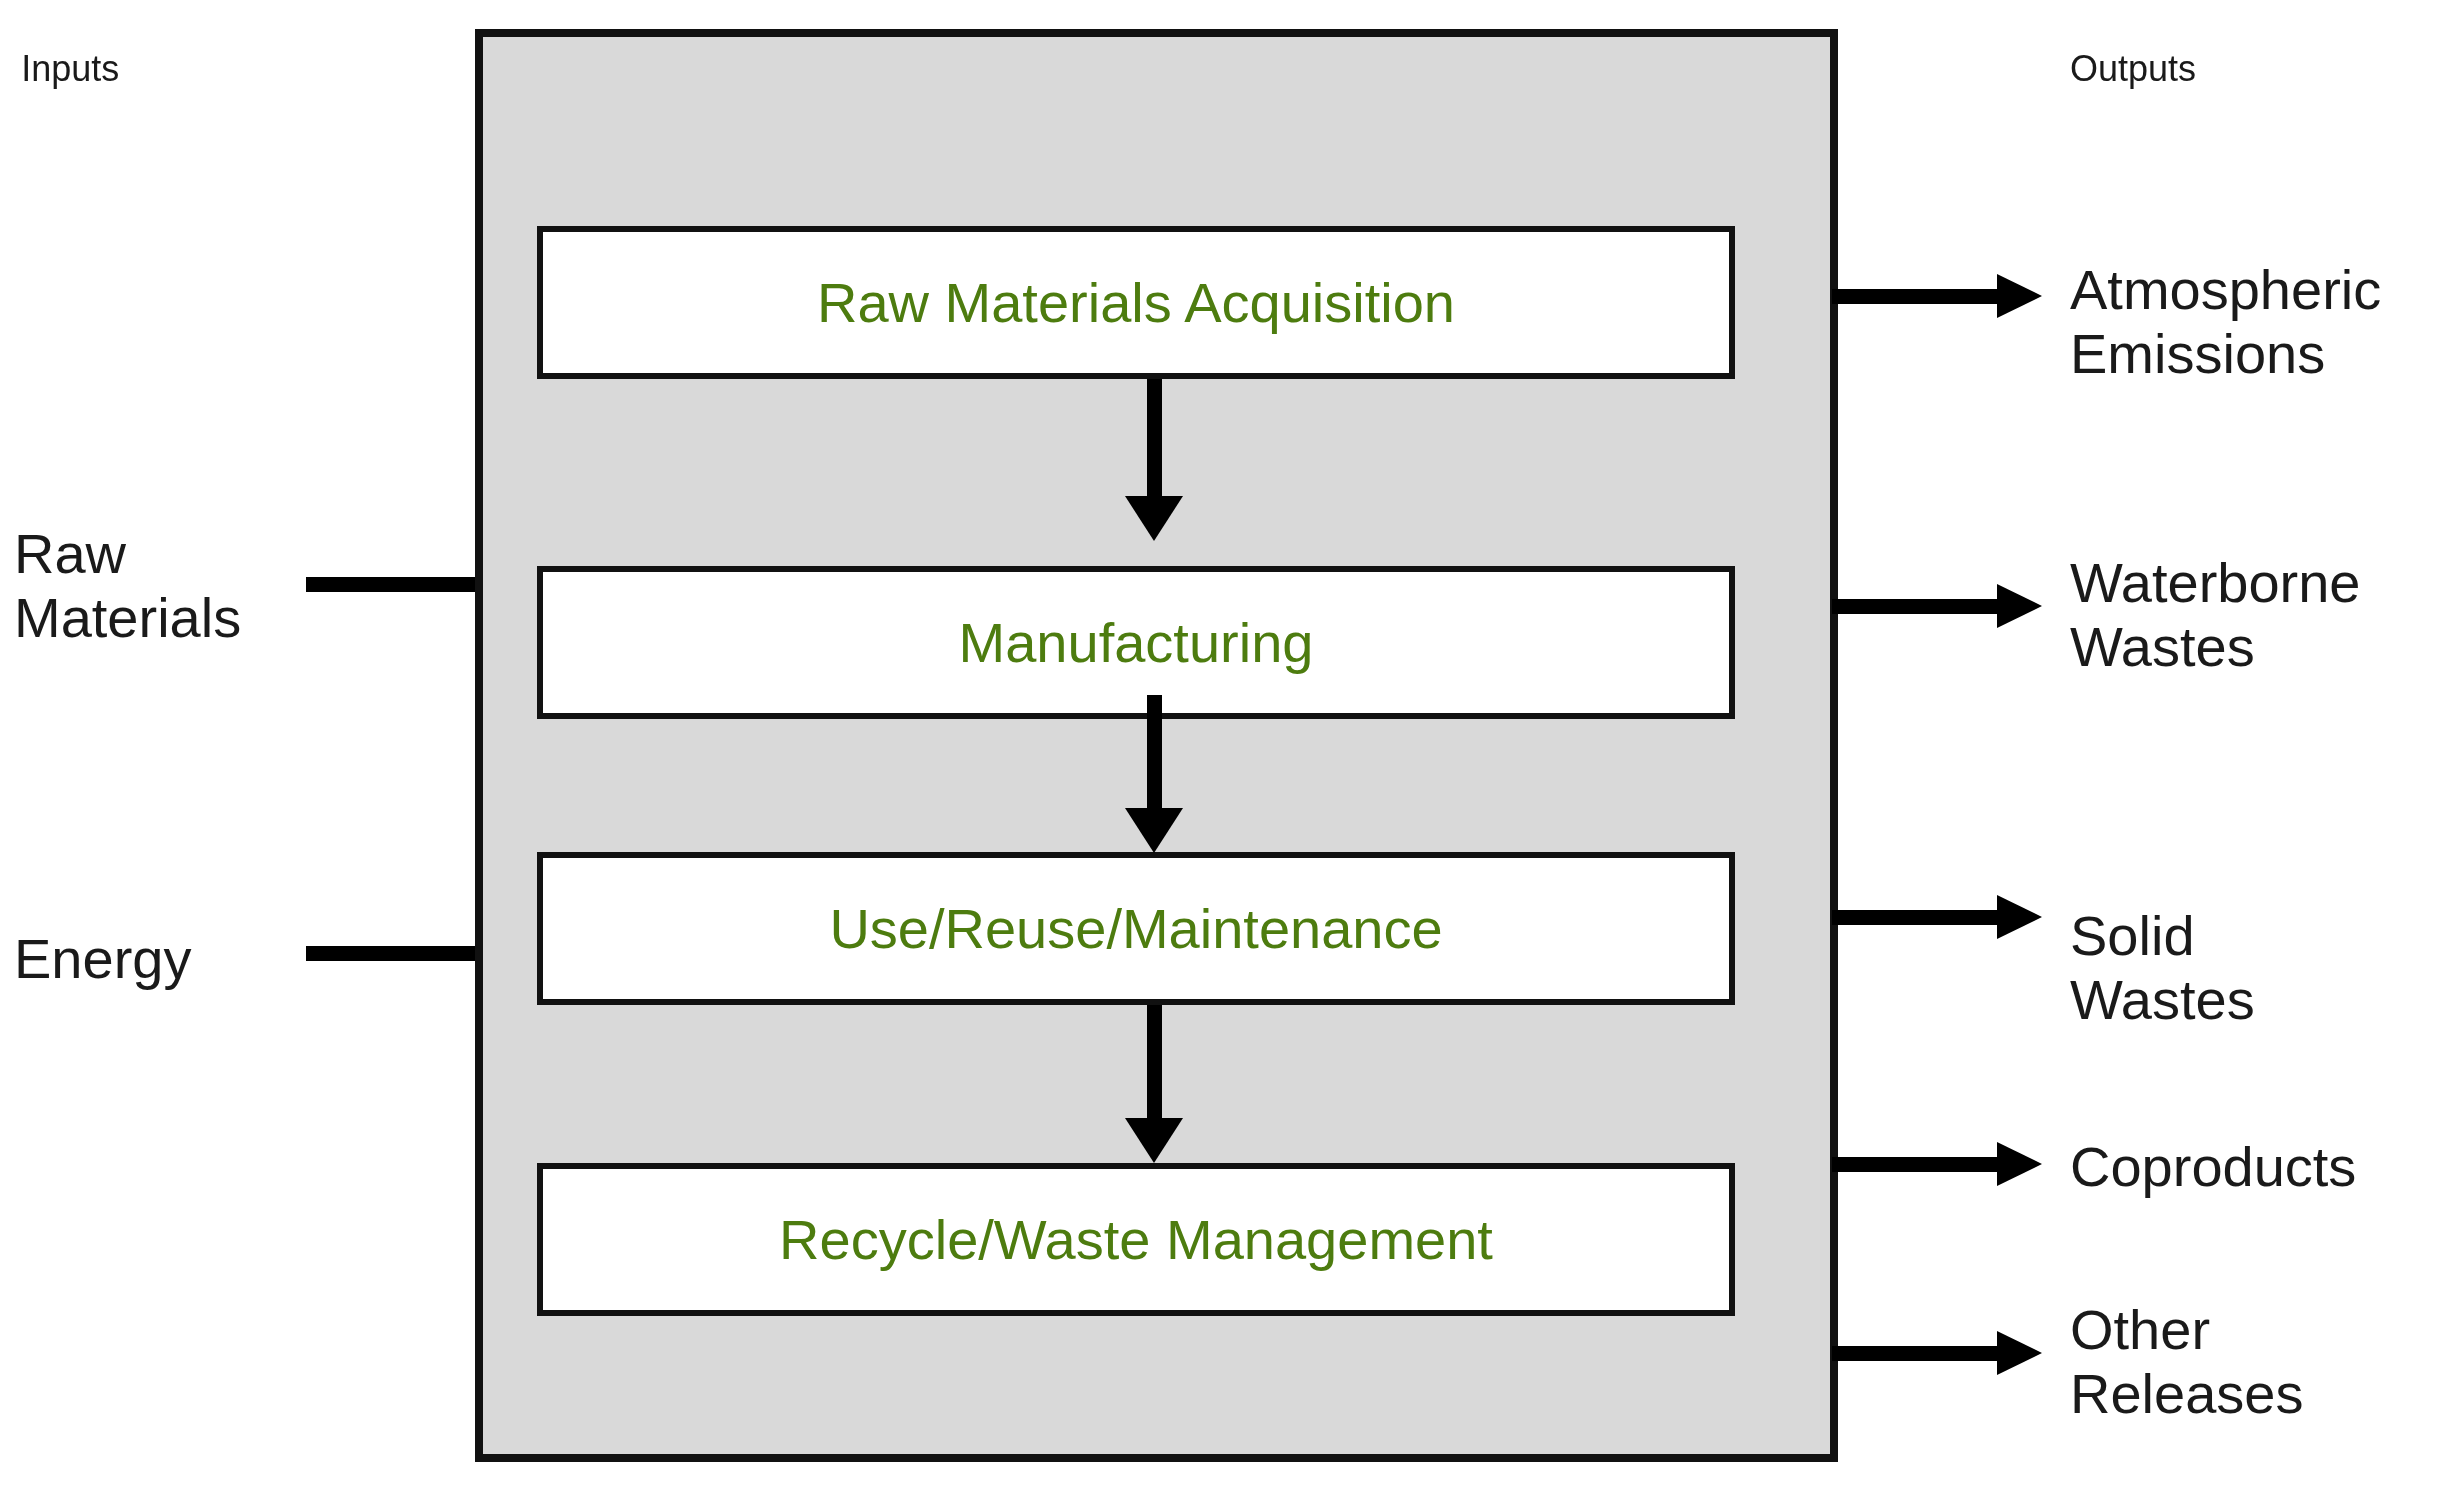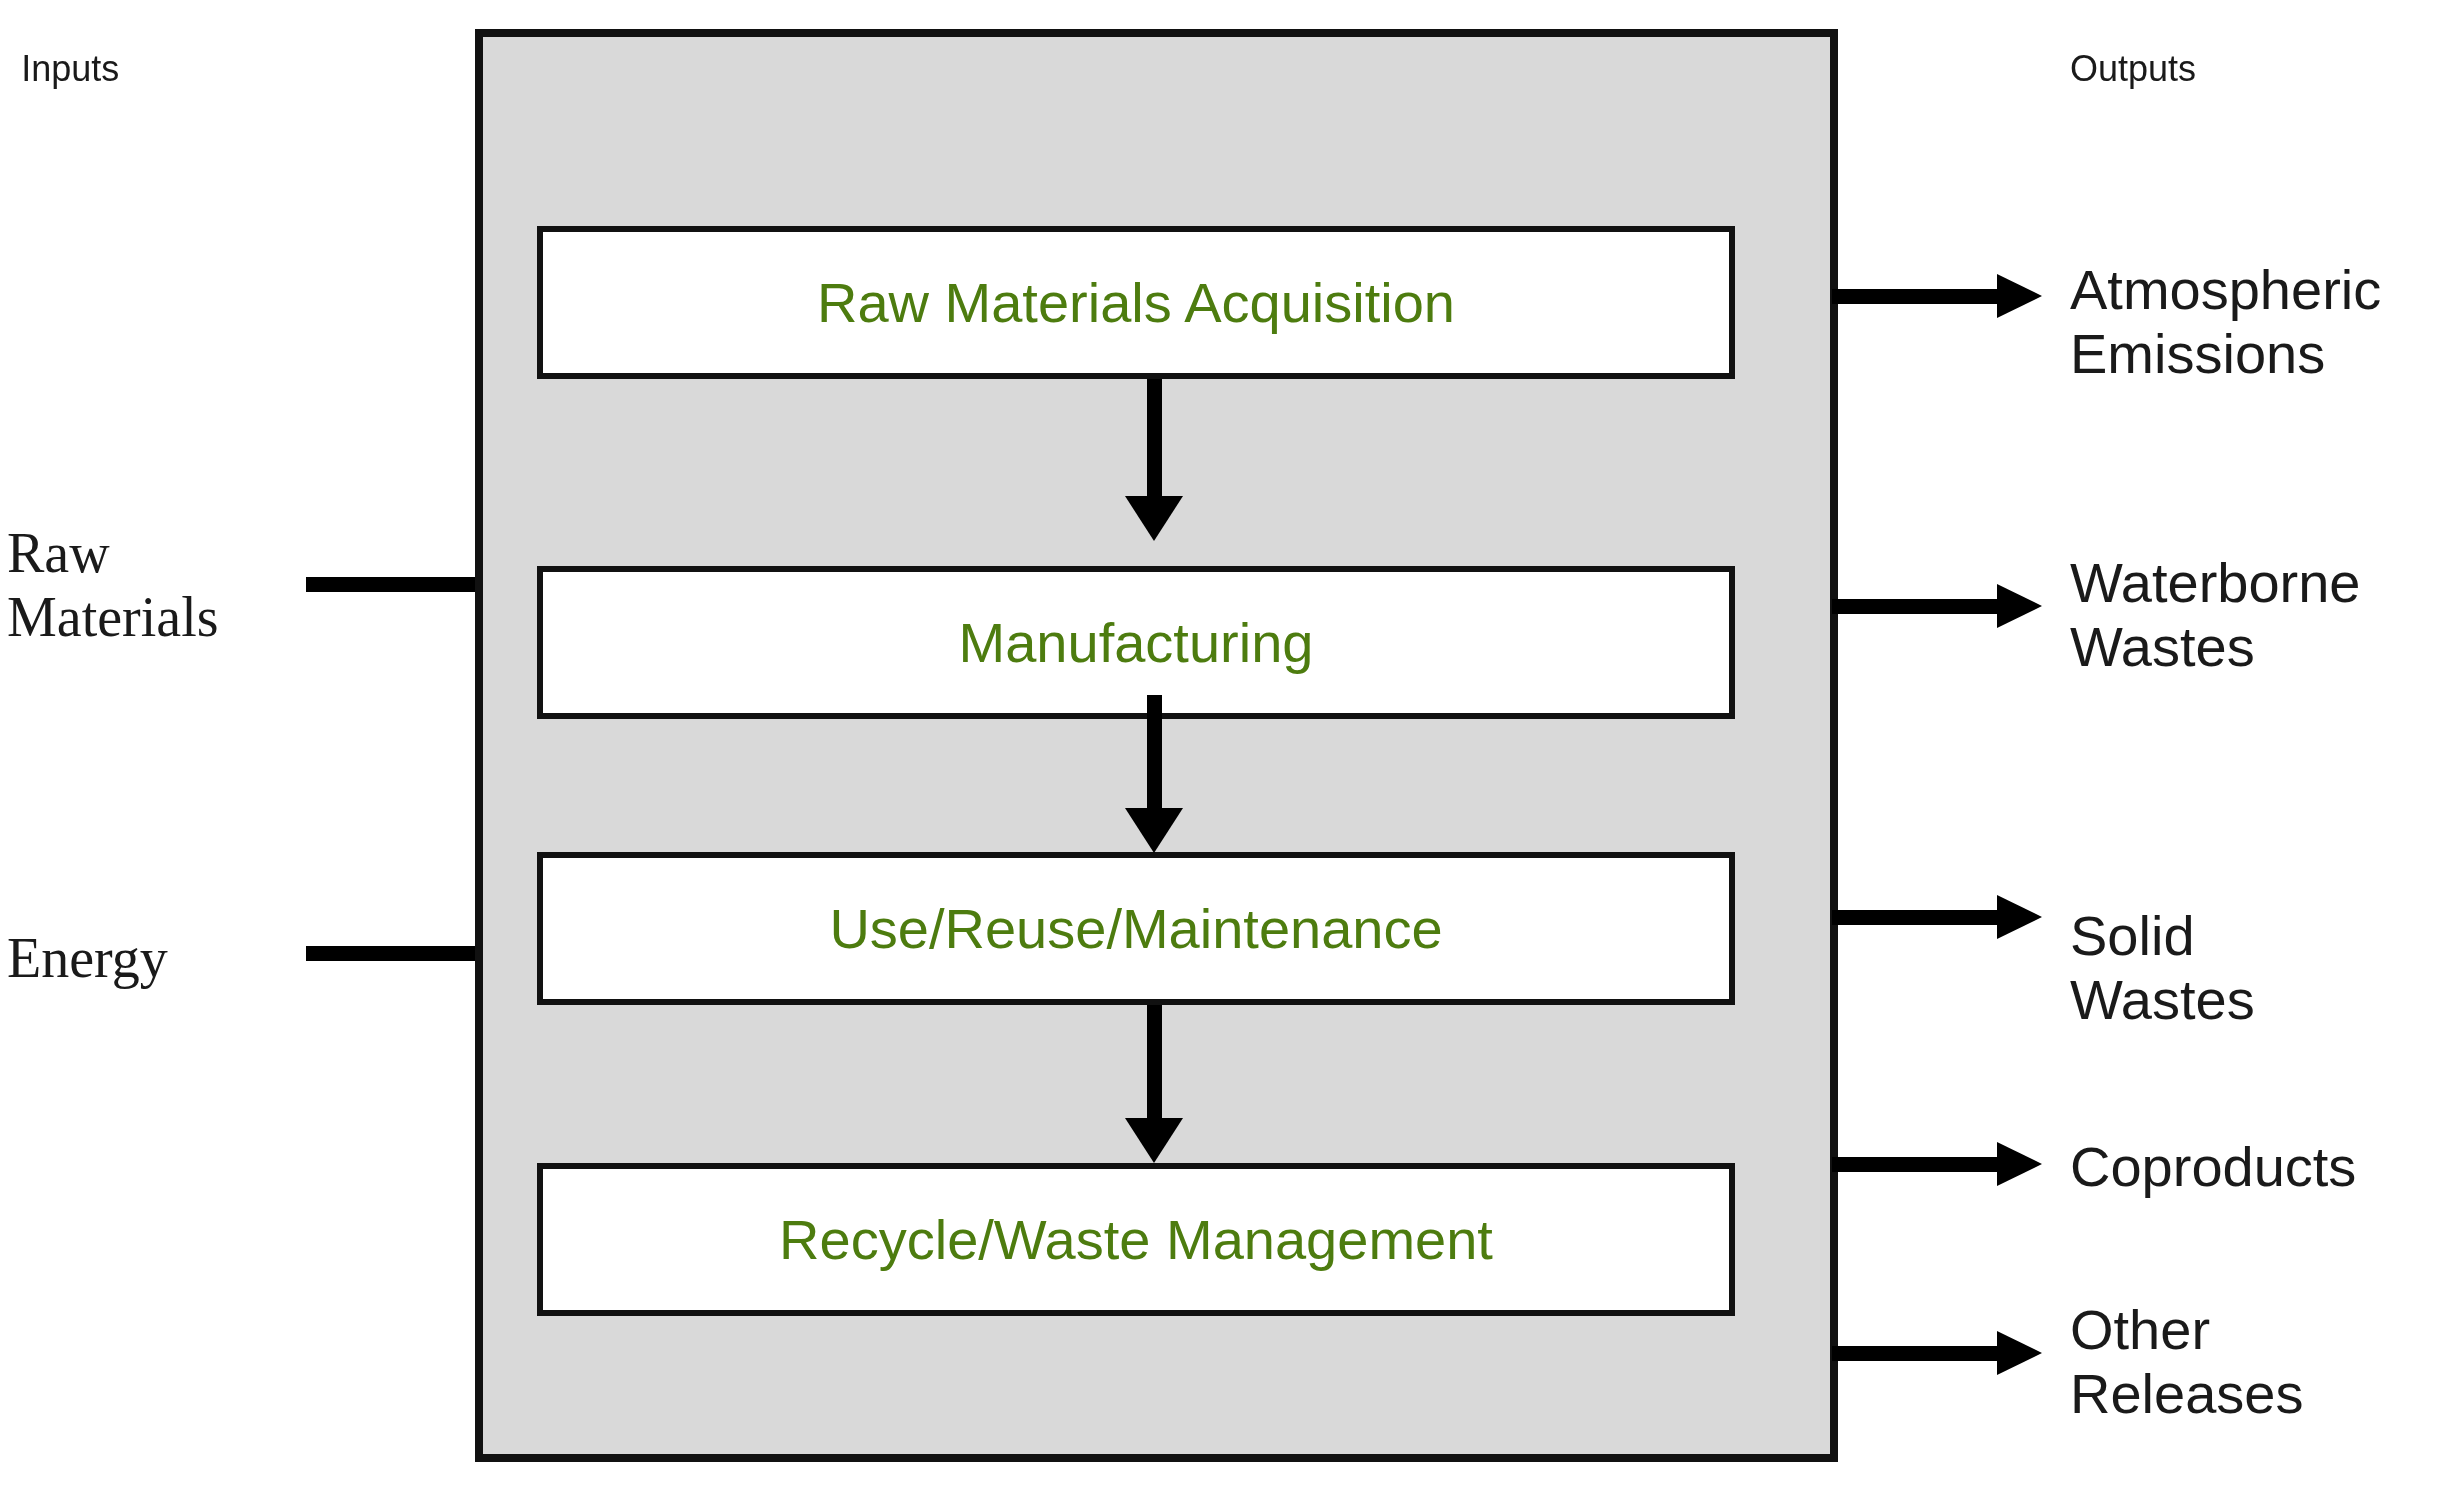--- a/index.html
+++ b/index.html
@@ -31,21 +31,21 @@
   #outputs-heading { left: 2070px; top: 49px; }
 
   
   .side-label {
     position: absolute;
     font-size: 56px;
     line-height: 1.14;
     color: #1a1a1a;
     white-space: pre-line;
   }
-  .side-label.left  { left: 7px; font-family: Liberation Serif, serif; }
+  .side-label.left  { left: 14px; }
   .side-label.right { left: 2070px; }
 
   #label-raw-materials { top: 522px; }
   #label-energy        { top: 927px; }
 
   #label-atmospheric-emissions { top: 234px; margin-top: 24px; }
   #label-waterborne-wastes     { top: 551px; }
   #label-solid-wastes          { top: 866px; margin-top: 38px; }
   #label-coproducts            { top: 1135px; }
   #label-other-releases        { top: 1298px; }

